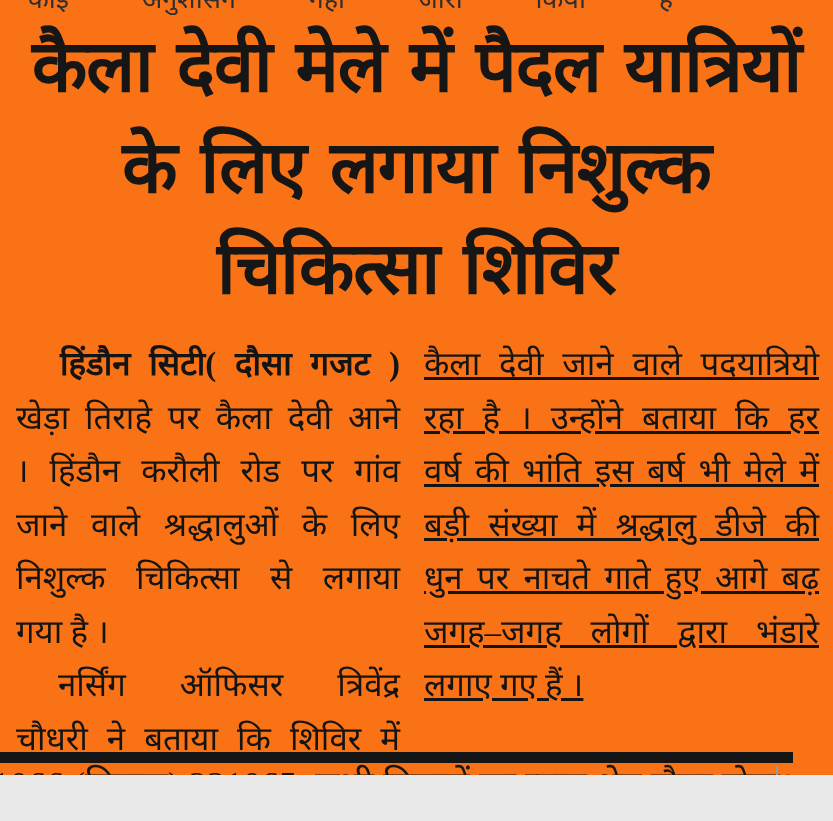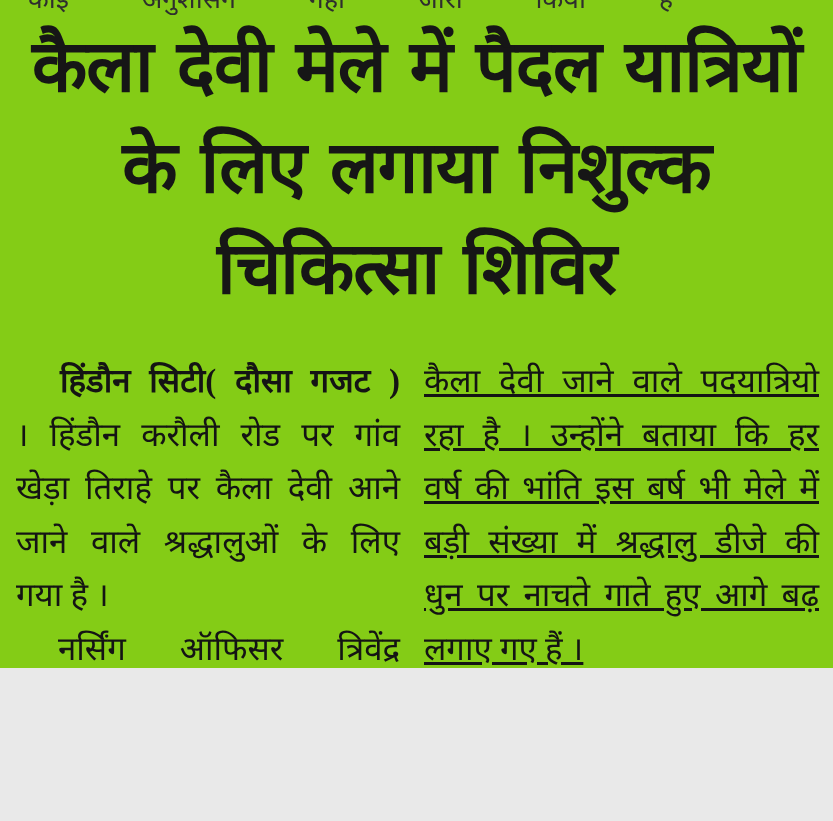--- a/index.html
+++ b/index.html
@@ -1,18 +1,18 @@
 <!DOCTYPE html>
 <html><head>
 <meta charset="utf-8">
 <style>
   html,body { margin:0; padding:0; background:#e9e9e9; }
   .page {
-    position:relative; width:833px; height:668px; margin:0 auto;
-    background:#84cc16; overflow:hidden; color:#1a1a1a;
+    position:relative; width:833px; height:775px; margin:0 auto;
+    background:#f97316; overflow:hidden; color:#1a1a1a;
     font-family:"Liberation Serif","DejaVu Serif",serif;
   }
 
   
   .top-clip {
     position:absolute; top:0; left:28px; width:645px; height:15px;
     overflow:hidden;
   }
   .top-clip span {
     display:block; margin-top:-15px; font-size:27px; line-height:28px;
@@ -24,21 +24,21 @@
     position:absolute; top:16px; left:0; width:833px; margin:0;
     text-align:center; font-weight:900; letter-spacing:-1px;
     font-family:"DejaVu Sans","Liberation Sans",sans-serif;
     font-size:72px; line-height:101px; color:#161616;
   }
   .headline div { white-space:nowrap; }
 
   
   .cols {
     position:absolute; top:338px; left:16px; width:803px;
-    display:flex; gap:24px;margin-top:17px;
+    display:flex; gap:24px;
   }
   .col { font-size:33px; line-height:53.5px; color:#141414; }
   .col-left  { width:384px; }
   .col-right { width:395px;text-decoration:underline; }
 
   .line { text-align:justify; text-align-last:justify; }
   .line.lastline { text-align-last:left; }
   .line.dateline { font-weight:bold; text-indent:44px; }
   .line.indent   { text-indent:42px; }
 
@@ -76,34 +76,36 @@
   <h1 class="headline">
     <div>कैला देवी मेले में पैदल यात्रियों</div>
     <div>के लिए लगाया निशुल्क</div>
     <div>चिकित्सा शिविर</div>
   </h1>
 
   <div class="cols">
 
     <div class="col col-left">
       <div class="line dateline">हिंडौन सिटी( दौसा गजट )</div>
+      <div class="line">खेड़ा तिराहे पर कैला देवी आने</div>
       <div class="line">। हिंडौन करौली रोड पर गांव</div>
-      <div class="line">खेड़ा तिराहे पर कैला देवी आने</div>
       <div class="line">जाने वाले श्रद्धालुओं के लिए</div>
+      <div class="line">निशुल्क चिकित्सा से लगाया</div>
       <div class="line lastline">गया है ।</div>
       <div class="line indent">नर्सिंग ऑफिसर त्रिवेंद्र</div>
       <div class="line">चौधरी ने बताया कि शिविर में</div>
     </div>
 
     <div class="col col-right">
       <div class="line">कैला देवी जाने वाले पदयात्रियो</div>
       <div class="line">रहा है । उन्होंने बताया कि हर</div>
       <div class="line">वर्ष की भांति इस बर्ष भी मेले में</div>
       <div class="line">बड़ी संख्या में श्रद्धालु डीजे की</div>
       <div class="line">धुन पर नाचते गाते हुए आगे बढ़</div>
+      <div class="line">जगह–जगह  लोगों द्वारा भंडारे</div>
       <div class="line lastline">लगाए गए हैं ।</div>
     </div>
 
   </div>
 
   <div class="bottom-bar"></div>
 
   <div class="bottom-text">1066 (निवास) 231065, सभी विवादों का न्याय क्षेत्र दौसा होगा।</div>
 
   <div class="crop-mark">

